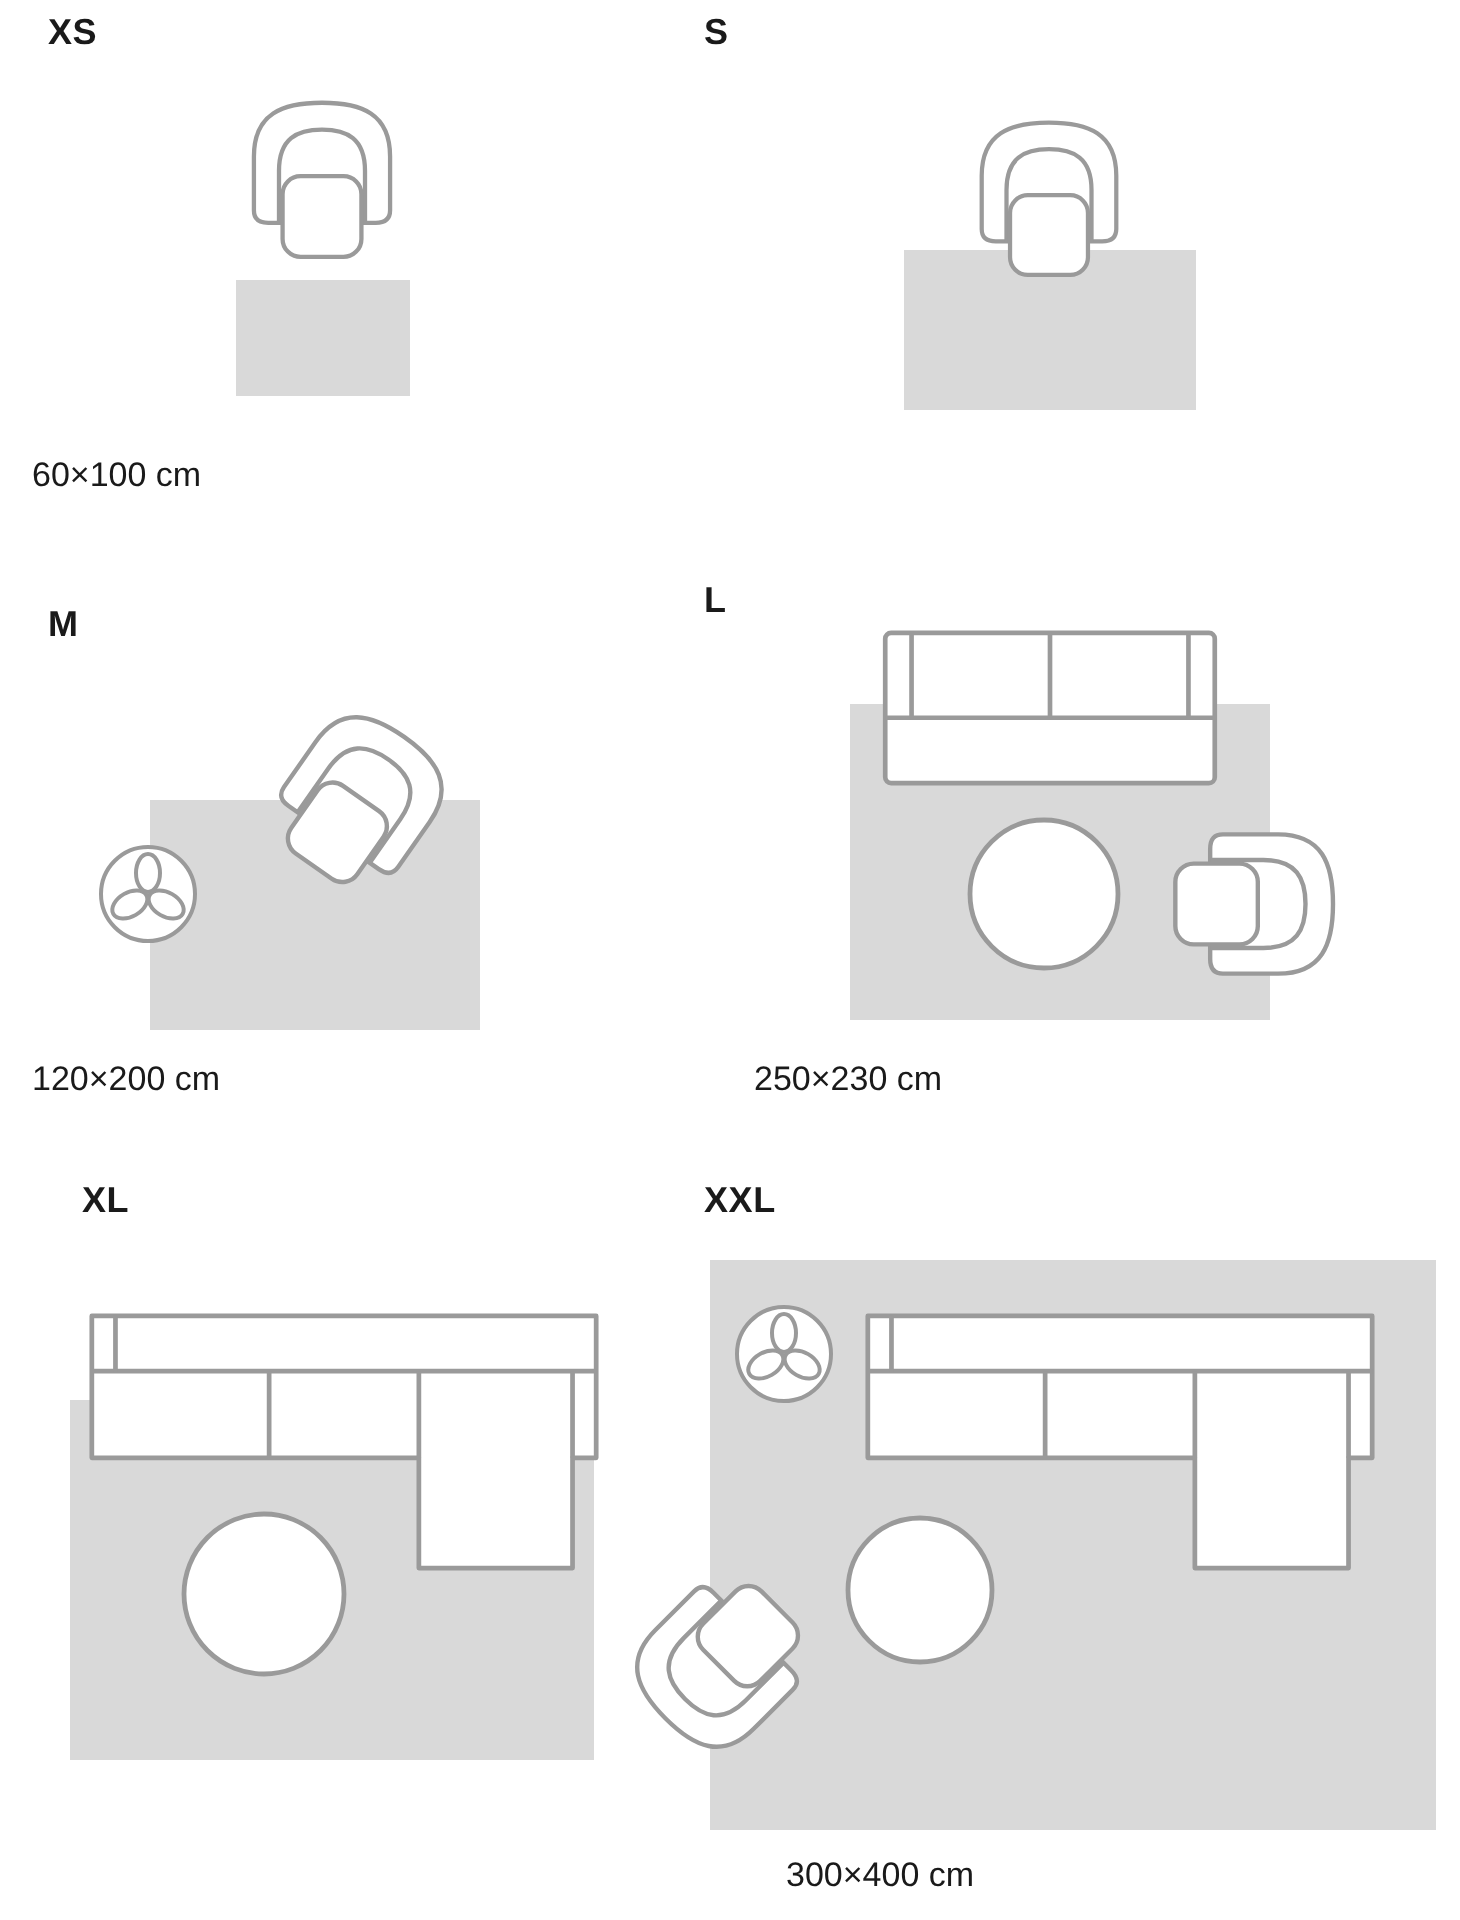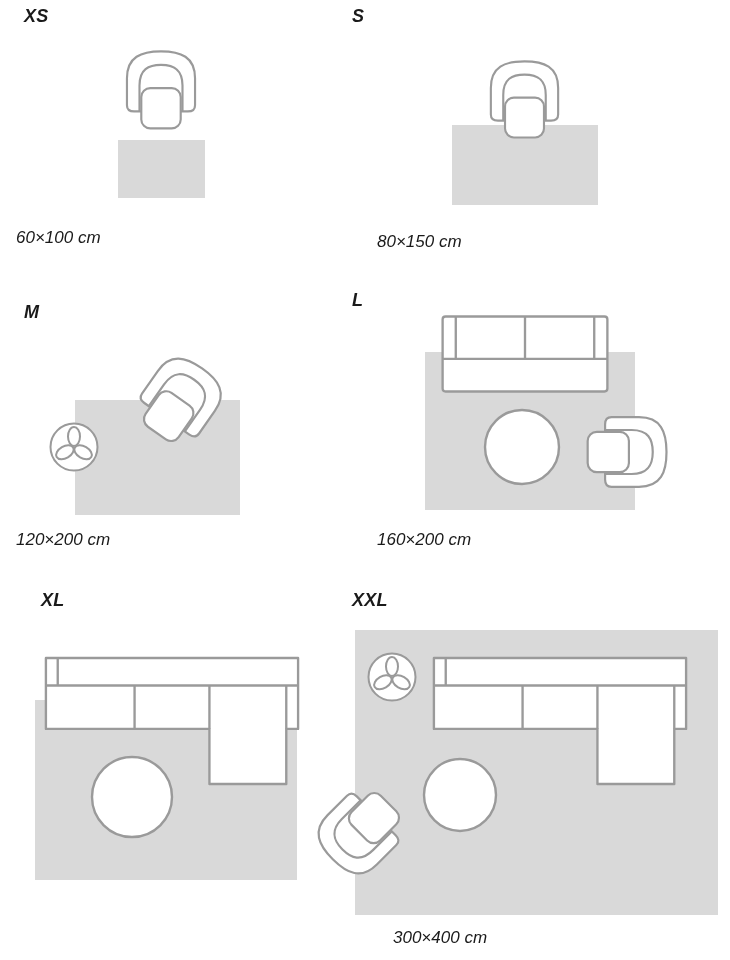--- a/index.html
+++ b/index.html
@@ -3,21 +3,21 @@
 <meta charset="utf-8">
 <style>
   :root{
     --rug-fill:#d9d9d9;
     --line-color:#9a9a9a;
     --text-color:#1a1a1a;
   }
   *{margin:0;padding:0;box-sizing:border-box;}
   html,body{background:#fff;}
   body{font-family:"Liberation Sans", sans-serif;color:var(--text-color);}
-  .page{position:relative;width:730px;height:960px;background:#fff;overflow:hidden;margin:0 auto;font-style:italic;}
+  .page{position:relative;width:730px;height:960px;background:#fff;overflow:hidden;margin:0 auto;}
   .block{position:absolute;}
   .size-label{position:absolute;font-size:18px;font-weight:700;letter-spacing:.3px;color:var(--text-color);}
   .dimensions{position:absolute;font-size:17px;font-weight:400;color:var(--text-color);text-align:left;}
   svg.diagram{position:absolute;display:block;overflow:visible;}
   .rug{fill:var(--rug-fill);stroke:none;}
   .furn{fill:#ffffff;stroke:var(--line-color);stroke-width:2.4;stroke-linejoin:round;}
   .ln{fill:none;stroke:var(--line-color);stroke-width:2.4;stroke-linecap:butt;}
   .thin{stroke-width:2;}
 
   
@@ -95,21 +95,20 @@
     </svg>
     <p class="dimensions">60×100 cm</p>
   </section>
 
   <section class="block b1">
     <h2 class="size-label">S</h2>
     <svg class="diagram" width="176" height="168" viewBox="0 0 176 168">
       <rect class="rug" x="14" y="77" width="146" height="80"></rect>
       <use href="#armchair" x="44" y="8" width="85" height="85"></use>
     </svg>
-    <p class="dimensions">80×150 cm</p>
   </section>
 
   <section class="block b2">
     <h2 class="size-label">M</h2>
     <svg class="diagram" width="220" height="196" viewBox="0 0 220 196">
       <rect class="rug" x="37" y="66" width="165" height="115"></rect>
       <g transform="rotate(35 142 66)">
         <use href="#armchair" x="98" y="22" width="88" height="88"></use>
       </g>
       <use href="#plant" x="10" y="87" width="52" height="52"></use>
@@ -120,21 +119,21 @@
   <section class="block b3">
     <h2 class="size-label">L</h2>
     <svg class="diagram" width="268" height="216" viewBox="0 0 268 216">
       <rect class="rug" x="13" y="48" width="210" height="158"></rect>
       <use href="#sofa" x="28" y="11" width="170" height="78"></use>
       <circle class="furn" cx="110" cy="143" r="37"></circle>
       <g transform="rotate(90 216 148)">
         <use href="#armchair" x="172" y="104" width="88" height="88"></use>
       </g>
     </svg>
-    <p class="dimensions">160×200 cm</p>
+    <p class="dimensions">250×230 cm</p>
   </section>
 
   <section class="block b4">
     <h2 class="size-label">XL</h2>
     <svg class="diagram" width="300" height="252" viewBox="0 0 300 252">
       <rect class="rug" x="10" y="60" width="262" height="180"></rect>
       <use href="#sectional" x="17" y="15" width="260" height="132"></use>
       <circle class="furn" cx="107" cy="157" r="40"></circle>
     </svg>
   </section>

